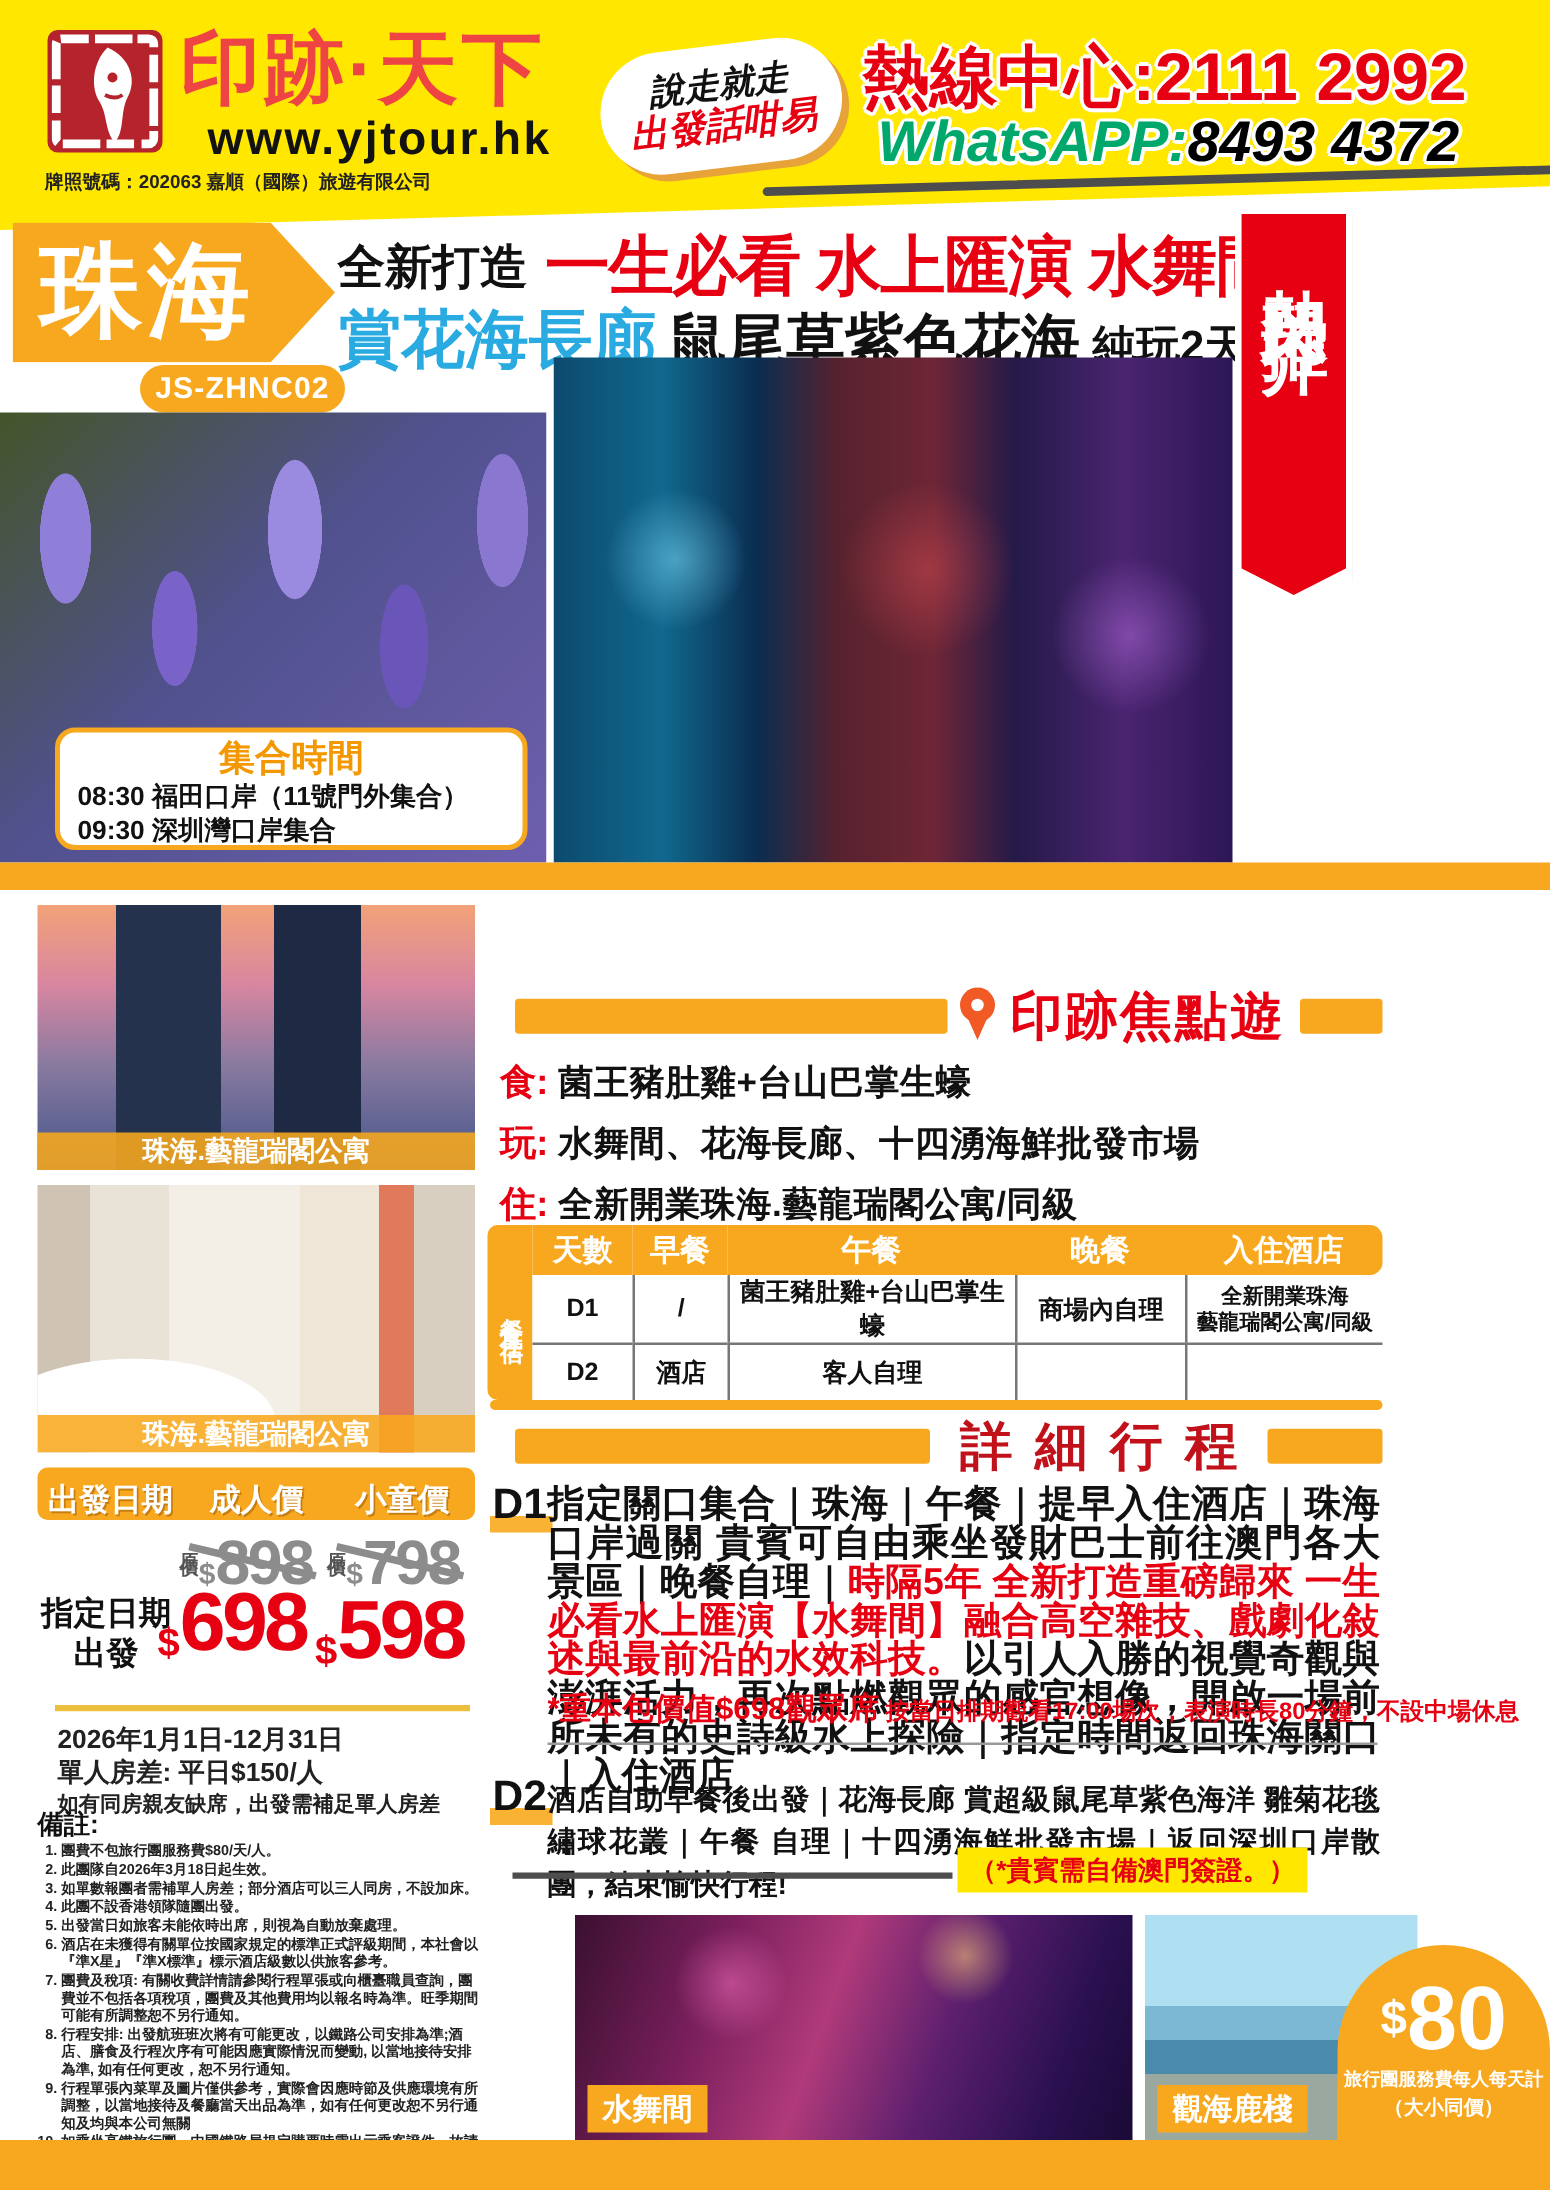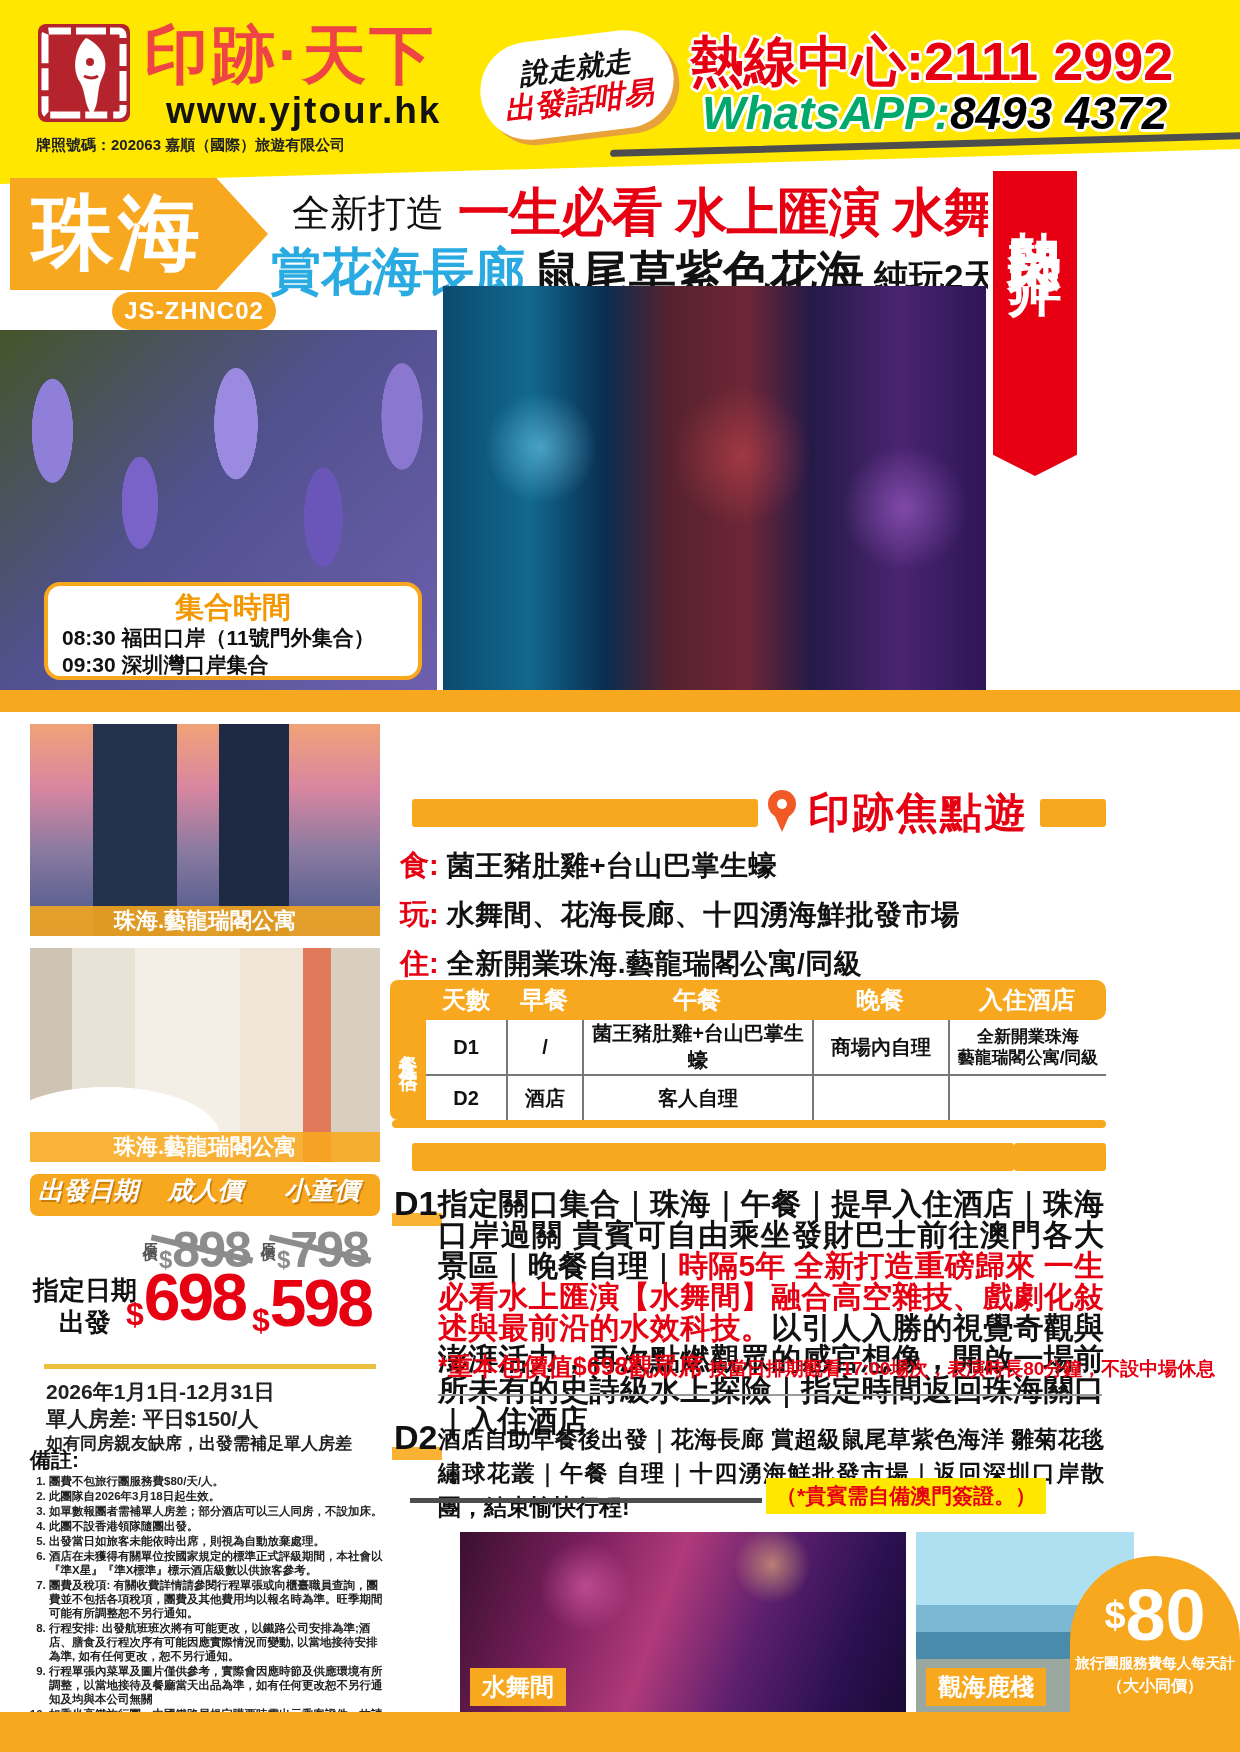--- a/index.html
+++ b/index.html
@@ -30,21 +30,21 @@
   .wa-num{color:#000;}
 
   
   .dest-arrow{left:10px;top:178px;width:258px;height:112px;background:#f8a81e;
     clip-path:polygon(0 0,80% 0,100% 50%,80% 100%,0 100%);
     display:flex;align-items:center;padding-left:22px;box-sizing:border-box;
     font-size:82px;font-weight:900;color:#fff;letter-spacing:4px;}
   .tour-code{left:112px;top:292px;width:164px;height:38px;background:#f8a81e;border-radius:19px;
     color:#fff;font-weight:900;font-size:24px;display:flex;align-items:center;justify-content:center;letter-spacing:1px;}
   .headline1{left:270px;top:178px;display:flex;align-items:center;gap:14px;white-space:nowrap;}
-  .hl-prefix{font-size:38px;font-weight:400;color:#111;margin-left:22px;}
+  .hl-prefix{font-size:38px;font-weight:700;color:#111;}
   .hl-main{font-size:52px;font-weight:900;color:#e60012;letter-spacing:-1px;}
   .headline2{left:270px;top:238px;display:flex;align-items:baseline;gap:10px;white-space:nowrap;}
   .hl-cyan{font-size:51px;font-weight:900;color:#29abe2;}
   .hl-black{font-size:47px;font-weight:900;color:#111;}
   .hl-suffix{font-size:35px;font-weight:900;color:#111;}
   .ribbon-outer{left:988px;top:166px;width:94px;height:318px;background:#fff;
     clip-path:polygon(0 0,100% 0,100% 94%,50% 100%,0 94%);filter:drop-shadow(3px 4px 3px rgba(0,0,0,.25));}
   .ribbon-inner{position:absolute;left:5px;top:5px;right:5px;bottom:8px;background:#e60012;
     clip-path:polygon(0 0,100% 0,100% 93%,50% 100%,0 93%);display:flex;justify-content:center;}
   .ribbon-text{writing-mode:vertical-rl;font-size:54px;font-weight:900;color:#fff;letter-spacing:11px;margin-top:16px;}
@@ -72,21 +72,21 @@
   .lphoto{overflow:hidden;}
   .lphoto1{left:30px;top:724px;width:350px;height:212px;background:
     linear-gradient(90deg,transparent 0 18%,#24324e 18% 42%,transparent 42% 54%,#1e2a44 54% 74%,transparent 74%),
     linear-gradient(180deg,#f2a278 0%,#d886a0 30%,#8a7aa0 60%,#44558a 100%);}
   .lphoto2{left:30px;top:948px;width:350px;height:214px;background:
     radial-gradient(ellipse 160px 70px at 22% 88%,#ffffff 0 70%,transparent 71%),
     linear-gradient(90deg,#cfc4b4 0 12%,#e9e2d6 12% 30%,#f4efe6 30% 60%,#efe6d8 60% 78%,#e07a5a 78% 86%,#d8cfc0 86%);}
   .photo-caption{position:absolute;left:0;right:0;bottom:0;height:30px;background:rgba(248,168,30,.88);
     color:#fff;font-size:22px;font-weight:900;display:flex;align-items:center;justify-content:center;}
   .price-head{left:30px;top:1174px;width:350px;height:42px;background:#f8a81e;border-radius:8px;
-    display:flex;align-items:flex-start;font-style:italic;}
+    display:flex;align-items:flex-end;}
   .price-head span{flex:1;text-align:center;color:#fff;font-size:25px;font-weight:900;
     text-shadow:1.5px 1.5px 0 #c87d10;}
   .price-rowlabel{left:32px;top:1274px;width:106px;text-align:center;font-size:26px;font-weight:900;color:#111;line-height:32px;}
   .orig{display:flex;align-items:flex-start;}
   .orig-a{left:140px;top:1224px;} .orig-b{left:258px;top:1224px;}
   .orig-label{writing-mode:vertical-rl;font-size:15px;font-weight:900;color:#555;letter-spacing:3px;margin-top:7px;}
   .orig-cur{font-size:24px;font-weight:900;color:#8c8c8c;margin-top:22px;}
   .orig-num{font-size:50px;font-weight:900;color:#8c8c8c;line-height:52px;letter-spacing:-2px;}
   .orig-strike{position:absolute;left:10px;right:-4px;top:22px;height:6px;background:#8c8c8c;transform:rotate(13deg);}
   .sale{display:flex;align-items:flex-start;color:#e60012;font-weight:900;}
@@ -322,20 +322,21 @@
   <div class="mc bt">D2</div>
   <div class="mc bl bt">酒店</div>
   <div class="mc bl bt">客人自理</div>
   <div class="mc bl bt"></div>
   <div class="mc bl bt"></div>
 </div>
 <div class="abs meal-bottom"></div>
 
 <div class="abs detail-head">
   <div class="dh-bar-l"></div>
+  <div class="dh-text outline-w">詳細行程</div>
   <div class="dh-bar-r"></div>
 </div>
 
 <div class="abs d1-label">
   <span class="day-label">D1</span>
 </div>
 <div class="abs d1-para">
   <span>指定關口集合｜珠海｜午餐｜提早入住酒店｜珠海口岸過關 貴賓可自由乘坐發財巴士前往澳門各大景區｜晚餐自理｜</span><span class="red">時隔5年 全新打造重磅歸來 一生必看水上匯演【水舞間】融合高空雜技、戲劇化敍述與最前沿的水效科技。</span><span>以引人入勝的視覺奇觀與澎湃活力，再次點燃觀眾的感官想像，開啟一場前所未有的史詩級水上探險｜指定時間返回珠海關口｜入住酒店</span>
 </div>
 <div class="abs d1-note">

